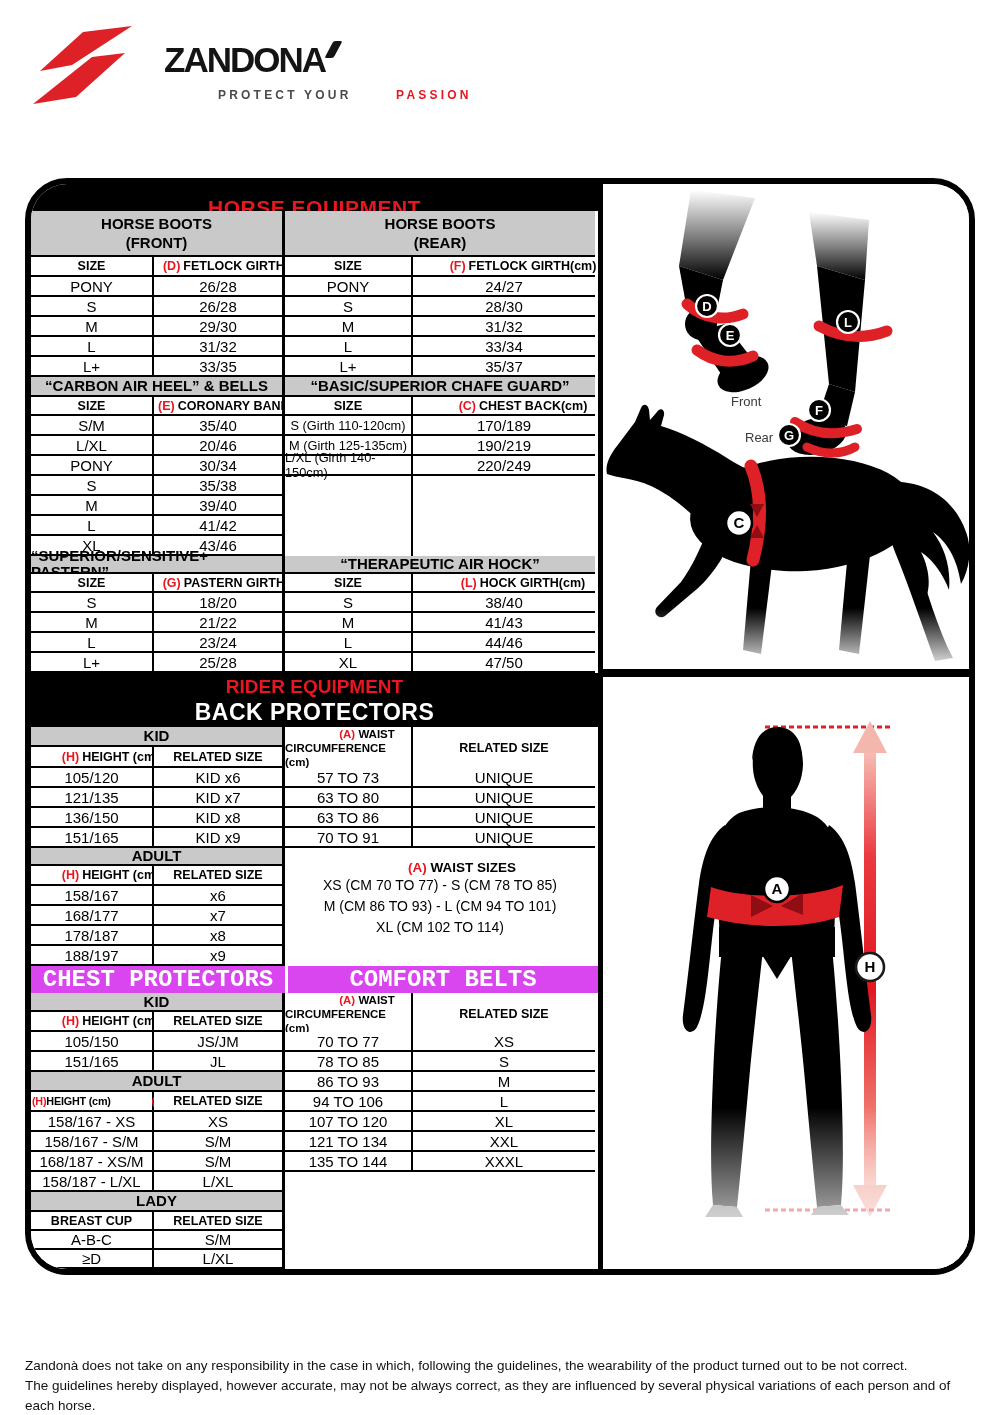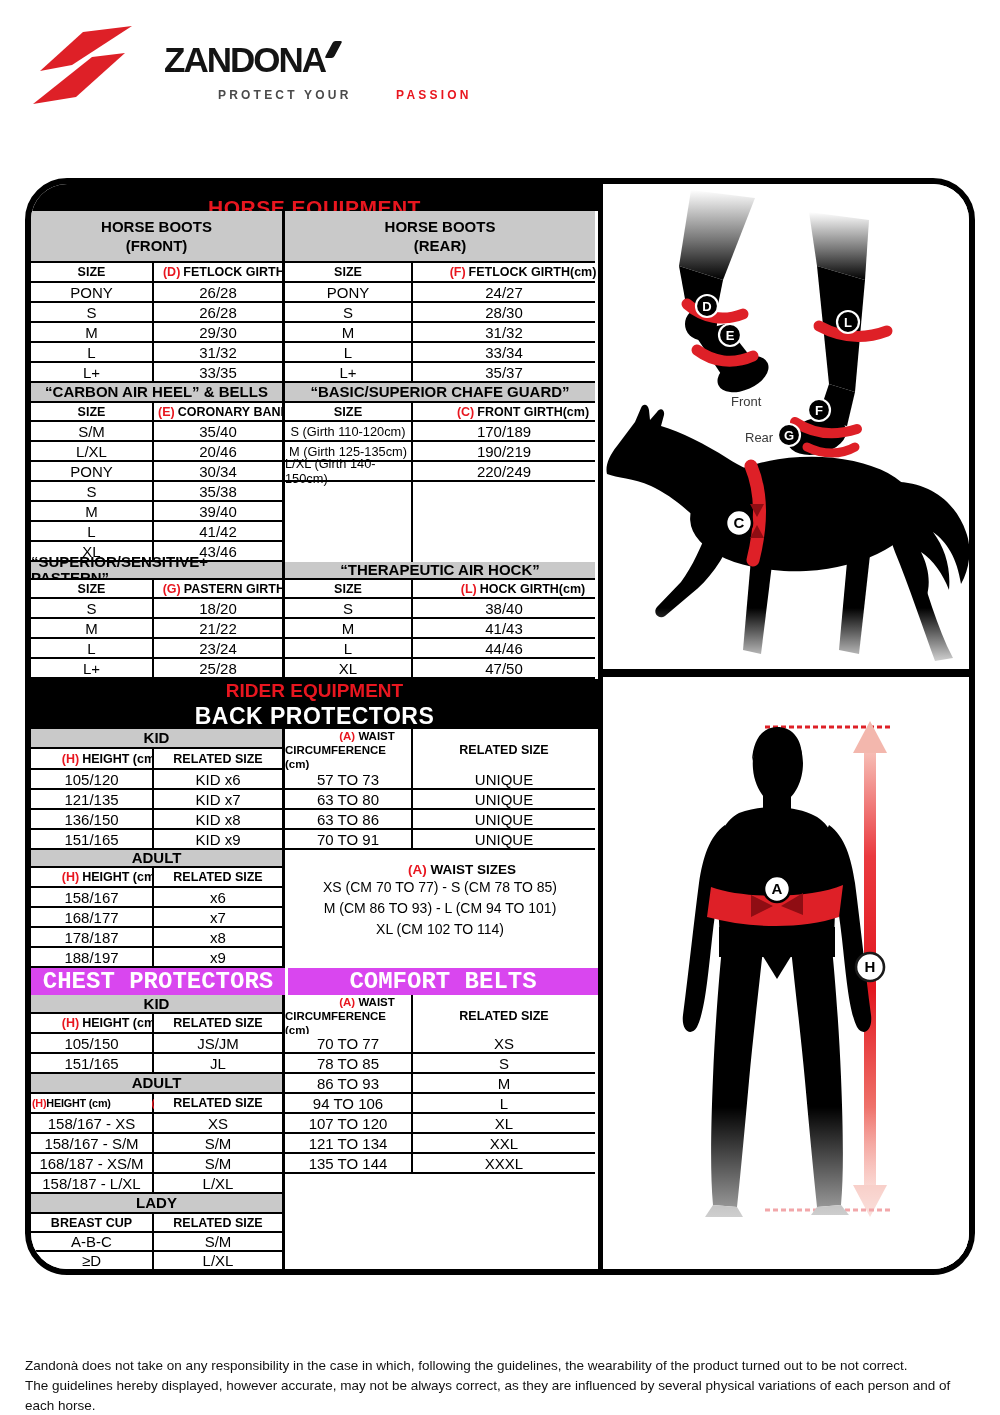--- a/index.html
+++ b/index.html
@@ -25,21 +25,21 @@
   .bandE{height:54px;background:#000;display:flex;flex-direction:column;align-items:center;justify-content:center;}
   .bandE .l1{color:var(--accent-red);font-size:19px;font-weight:bold;line-height:24px;}
   .bandE .l2{color:#fff;font-size:23px;font-weight:bold;line-height:26px;letter-spacing:.5px;}
   .bandG{height:27px;display:flex;}
   .bandG .seg{background:#d946ef;color:#fff;font-weight:bold;font-size:24px;display:flex;align-items:center;justify-content:center;font-family:Liberation Mono, monospace;}
   .bandG .s1{width:254px;}
   .bandG .gap{width:3px;background:#fff;}
   .bandG .s2{width:310px;}
   
   .graybar{background:var(--band-gray);font-weight:bold;font-size:15px;display:flex;align-items:center;justify-content:center;border-bottom:2px solid #000;box-sizing:border-box;height:20px;line-height:16px;}
-  .graybar.two{height:52px;flex-direction:column;line-height:19px;}
+  .graybar.two{height:46px;flex-direction:column;line-height:19px;}
   .g18{height:18px;}.g19{height:19px;}
   
   .hdr{display:grid;box-sizing:border-box;}
   .gl{grid-template-columns:123px 128px;}
   .gr{grid-template-columns:128px 182px;}
   .th,.td{display:flex;align-items:center;justify-content:center;border-bottom:2px solid #000;box-sizing:border-box;background:#fff;}
   .th{font-weight:bold;font-size:12.5px;white-space:nowrap;}
   .th .sp{margin-left:3px;}
   .c0{border-right:2px solid #000;}
   .h19{height:19px;}.h20{height:20px;}.h21{height:21px;}
@@ -170,21 +170,21 @@
             <div class="td c0">XL</div>
             <div class="td c1">43/46</div>
           </div>
       </div>
       <div class="half hr chafe">
         <div class="graybar">“BASIC/SUPERIOR CHAFE GUARD”</div>
         <div class="hdr gr h19">
           <div class="th c0">SIZE</div>
           <div class="th">
               <span class="red">(C)</span>
-              <span class="sp">FRONT GIRTH(cm)</span>
+              <span class="sp">CHEST BACK(cm)</span>
             </div>
         </div>
         <div class="grid gr">
             <div class="td c0">S (Girth 110-120cm)</div>
             <div class="td c1">170/189</div>
             <div class="td c0">M (Girth 125-135cm)</div>
             <div class="td c1">190/219</div>
             <div class="td c0">L/XL (Girth 140-150cm)</div>
             <div class="td c1">220/249</div>
           </div>

